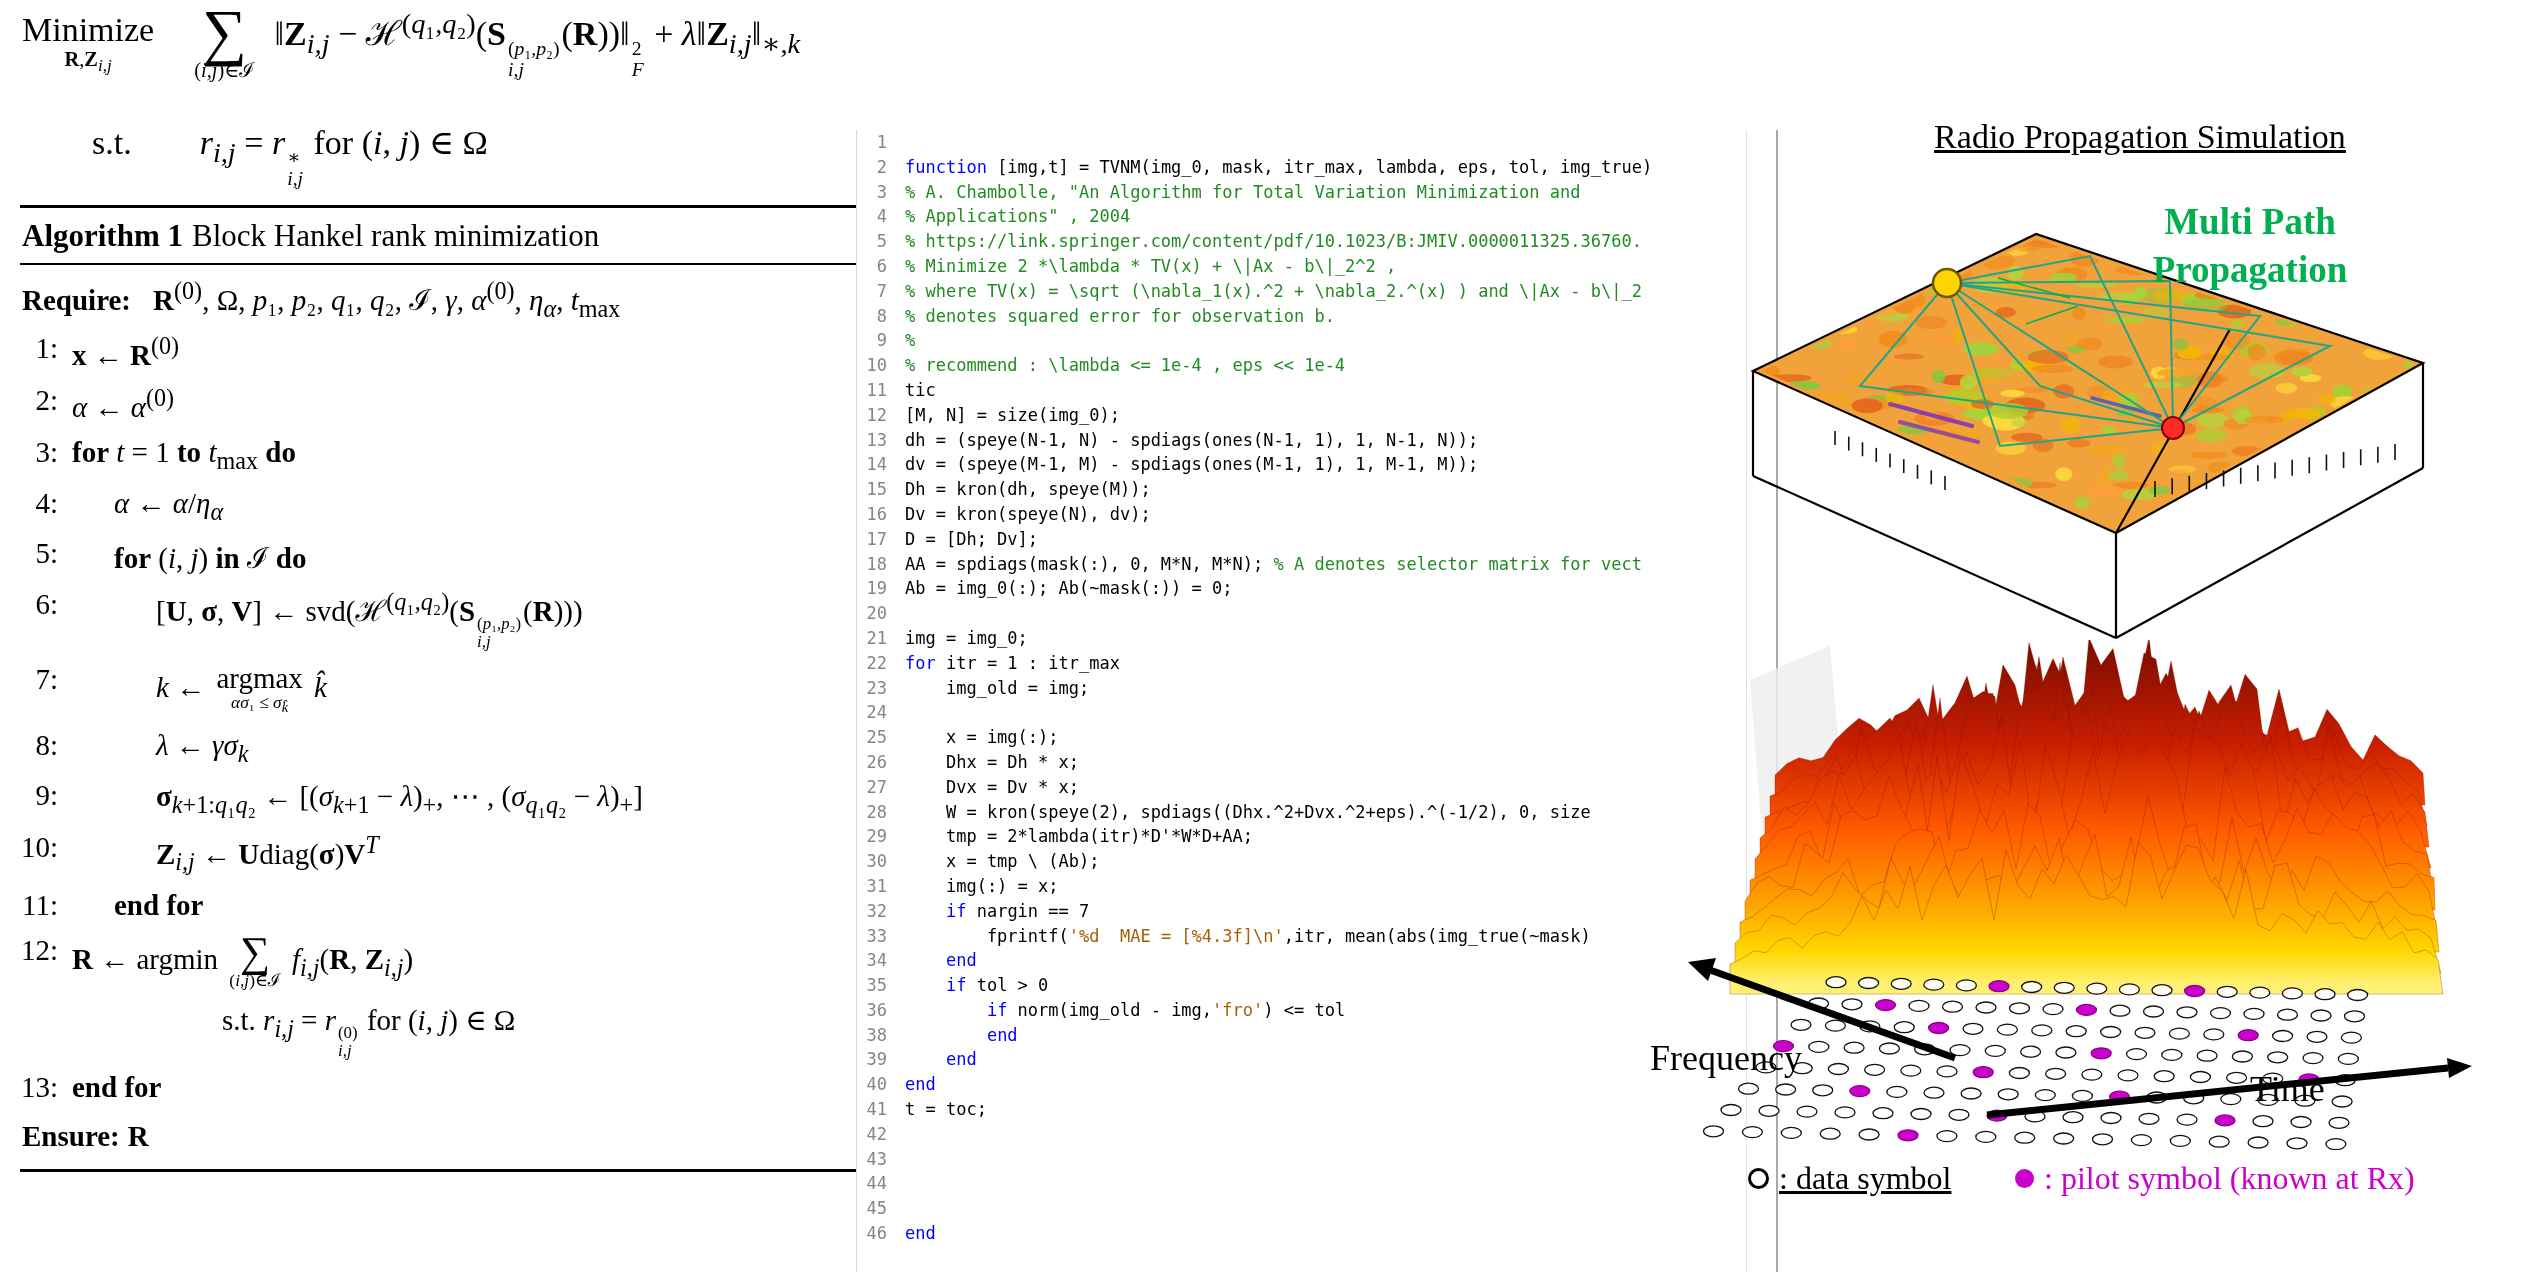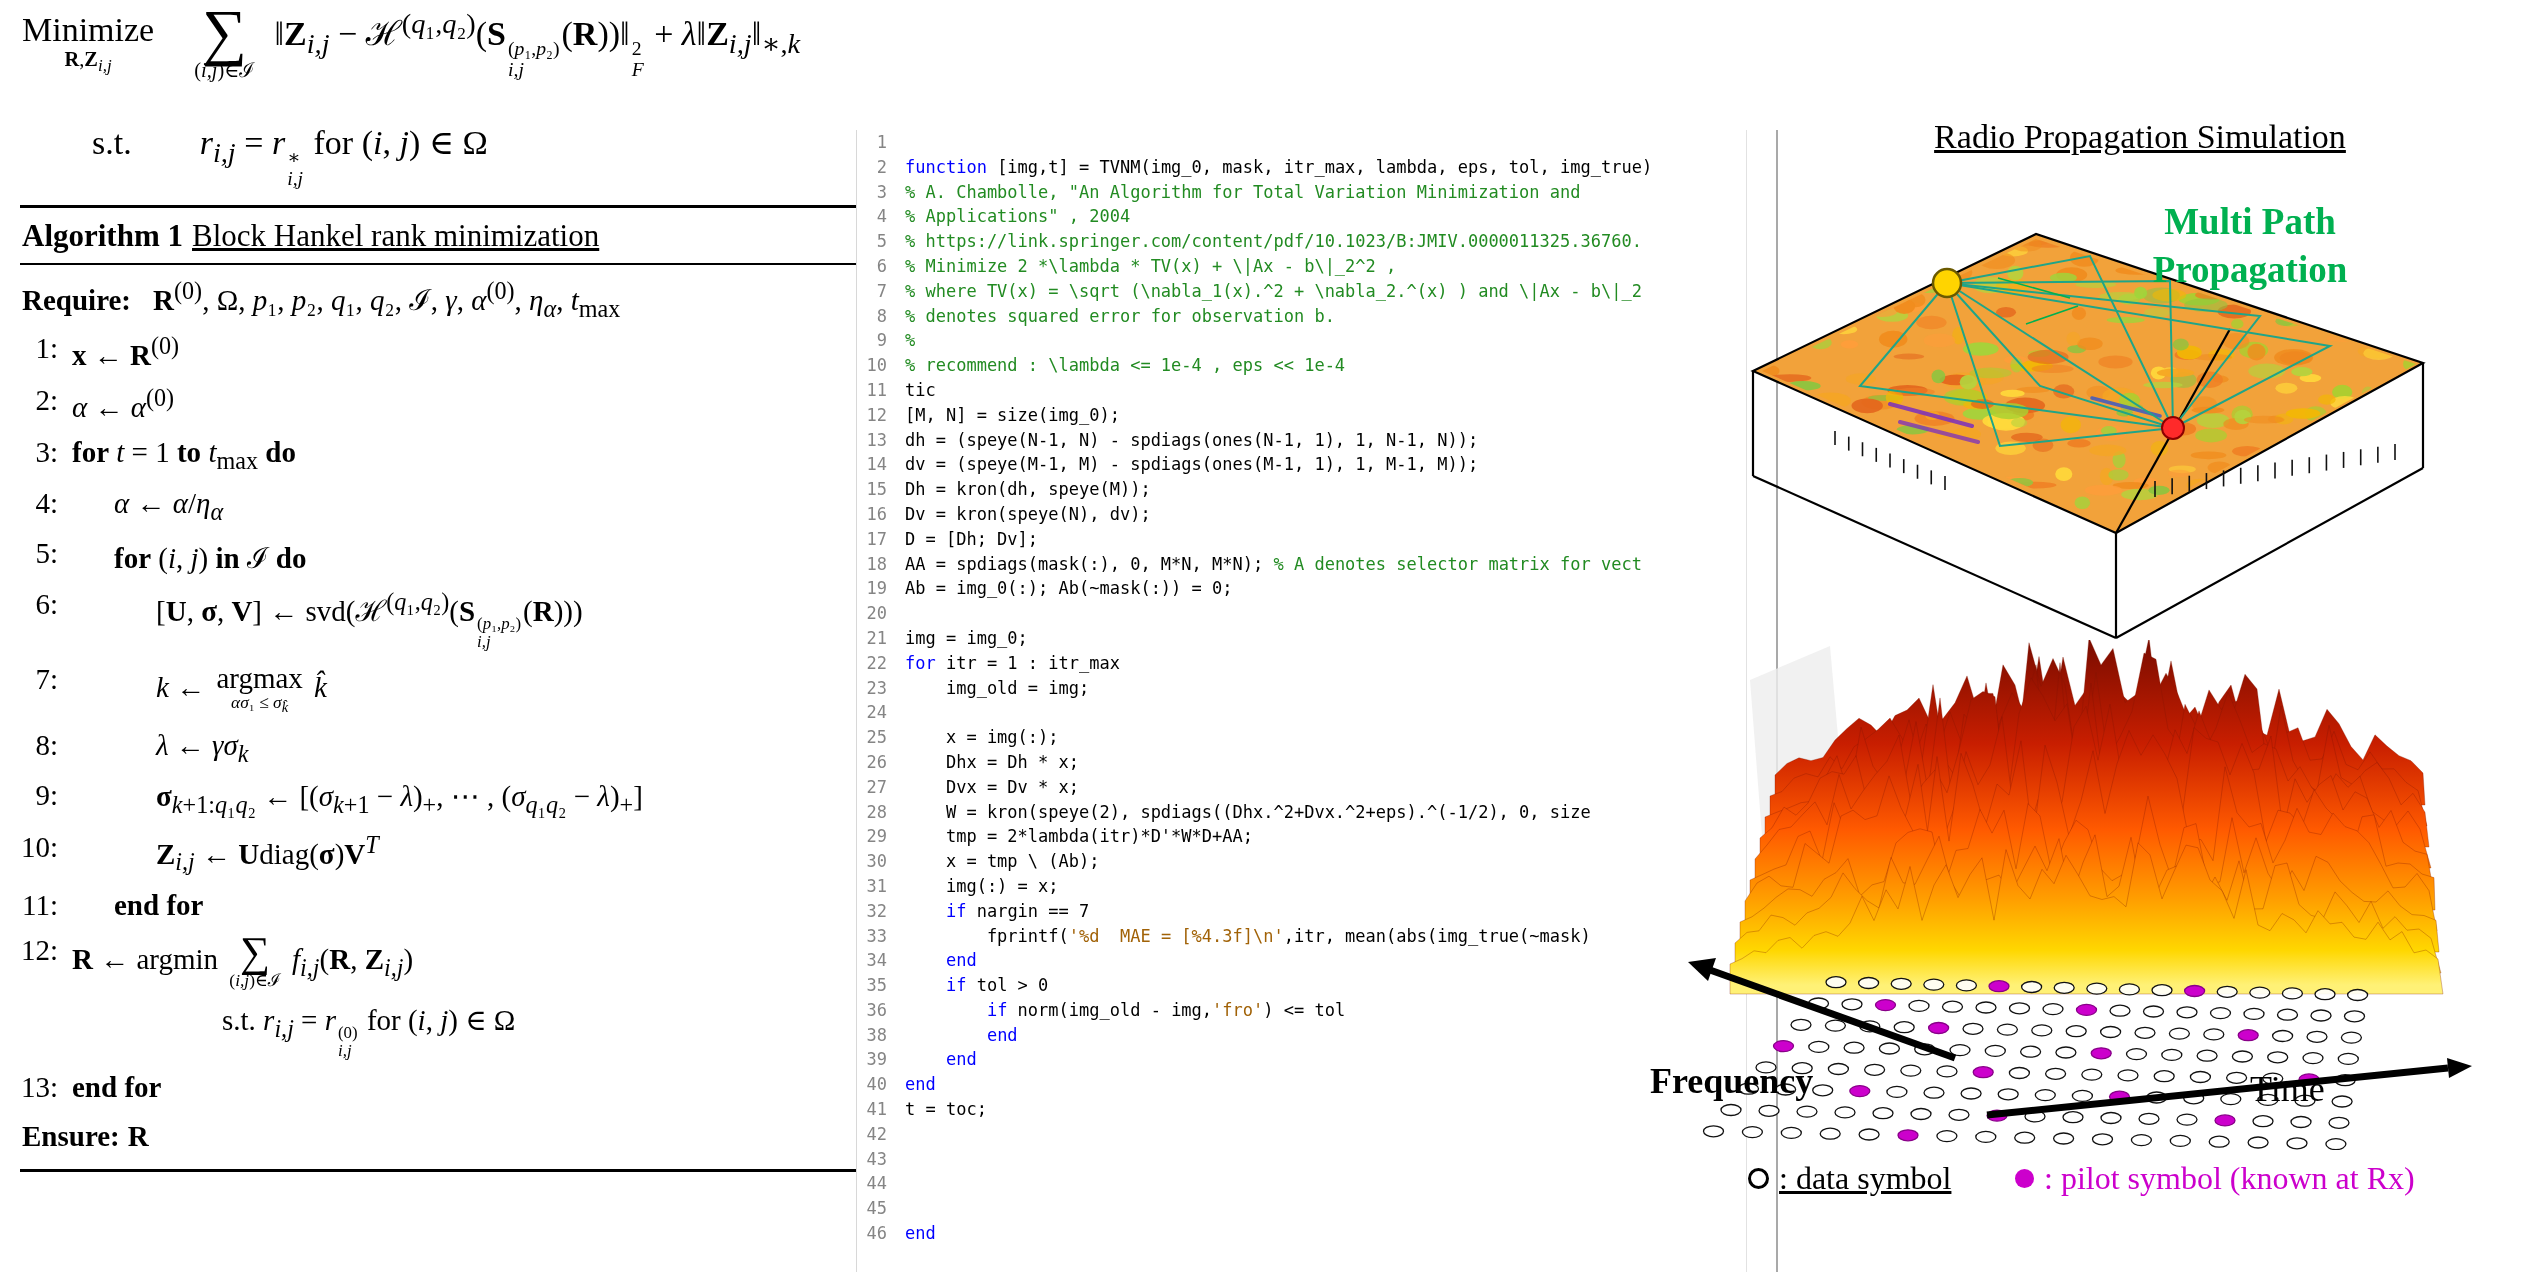--- a/index.html
+++ b/index.html
@@ -12,21 +12,21 @@
   .constraint{position:absolute;left:92px;top:122px;font-size:34px;}
   .under{display:inline-flex;flex-direction:column;align-items:center;line-height:1.05;vertical-align:middle;margin:0 4px;}
   .lim{font-size:0.60em;line-height:1.1;}
   .bigsum{font-size:1.85em;line-height:0.85;}
   .midsum{font-size:1.45em;line-height:0.9;}
   .ss{display:inline-flex;flex-direction:column;align-items:flex-start;font-size:0.58em;line-height:1.05;vertical-align:-0.5em;margin:0 2px;}
   .ss>span{display:block;}
 
   .algo{position:absolute;left:20px;top:205px;width:838px;border-top:3px solid #000;border-bottom:3px solid #000;padding-bottom:16px;font-size:29px;}
   .algo-title{font-size:31px;padding:10px 0 9px 2px;border-bottom:2px solid #000;}
-  .algo-title span{margin-left:9px;text-decoration:underline;}
+  .algo-title span{margin-left:9px;}
   .algo-require{margin:12px 0 4px 2px;}
   .algo-require span{margin-left:22px;}
   .algo-row{display:flex;align-items:flex-start;padding:6px 0;}
   .algo-num{width:52px;text-align:right;padding-right:14px;flex:none;}
   .ind0{padding-left:0;} .ind1{padding-left:42px;} .ind2{padding-left:84px;} .ind3{padding-left:150px;}
   .algo-ensure{margin:10px 0 0 2px;}
   .algo-ensure span{margin-left:8px;}
 
   
   .editor{position:absolute;left:856px;top:130px;width:922px;height:1142px;background:#fff;
@@ -37,21 +37,21 @@
   .ln{width:48px;text-align:right;padding-right:18px;color:#858585;flex:none;user-select:none;}
   .lt{white-space:pre;}
   .kw{color:#0000FF;} .cm{color:#228B22;} .st{color:#a16207;}
 
   
   .sim-title{position:absolute;left:1795px;top:118px;width:690px;text-align:center;font-size:34px;text-decoration:underline;}
   .multipath{position:absolute;left:2055px;top:198px;width:390px;text-align:center;font-size:37px;font-weight:bold;color:#00B050;line-height:1.3;white-space:pre-line;}
   .roomsvg{position:absolute;left:1740px;top:226px;}
   .surfsvg{position:absolute;left:1680px;top:640px;}
   .axis-label{position:absolute;font-size:36px;}
-  .freq-label{left:1650px;top:1060px;font-weight:bold;}
+  .freq-label{left:1650px;top:1037px;}
   .time-label{left:2250px;top:1068px;}
   .legend-item{position:absolute;top:1160px;font-size:32px;display:flex;align-items:center;}
   .legend-data{left:1748px;color:#000000;text-decoration:underline;}
   .legend-pilot{left:2015px;color:#CC00CC;}
   .circ{display:inline-block;width:21px;height:21px;border:3px solid #000;border-radius:50%;background:#fff;margin-right:10px;flex:none;}
   .dot{display:inline-block;width:19px;height:19px;border-radius:50%;background:#CC00CC;margin-right:10px;flex:none;}
 </style>
 </head>
 <body>
 

